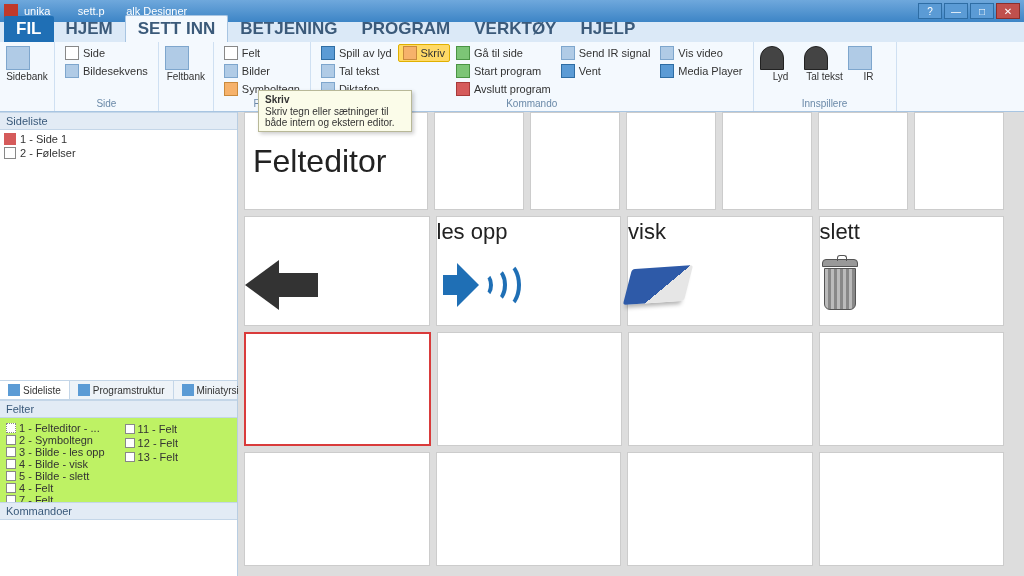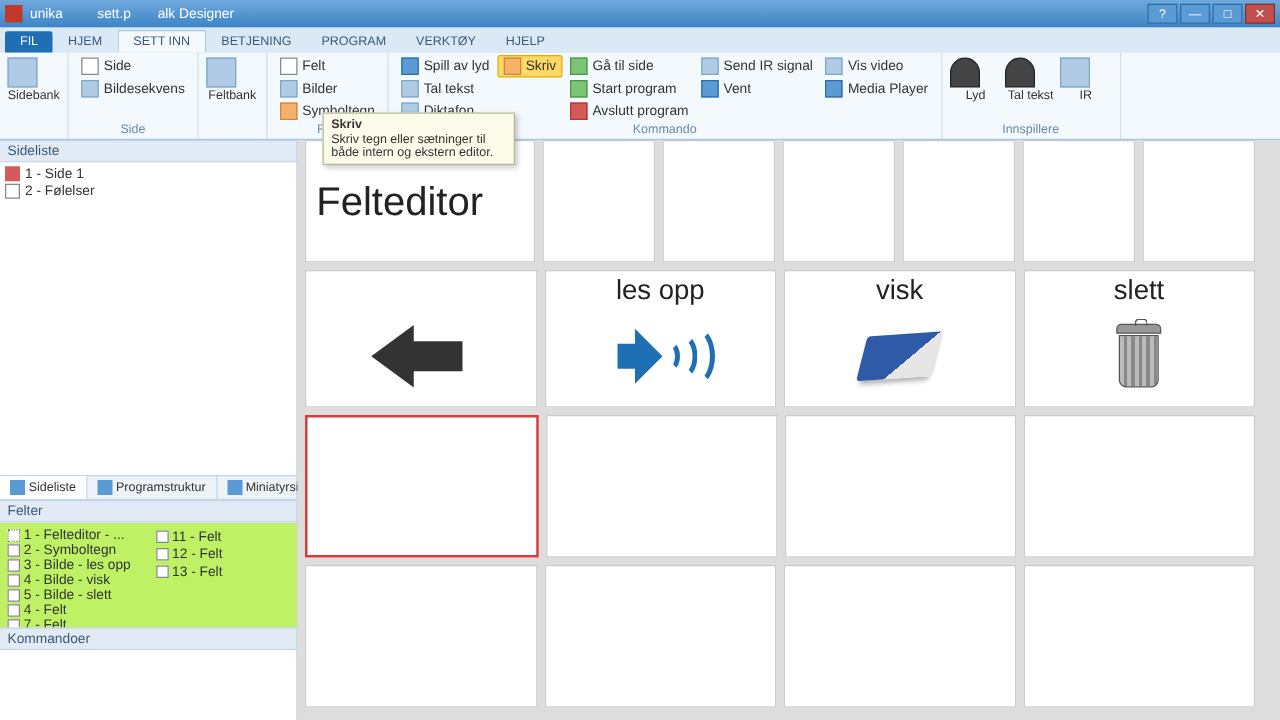--- a/index.html
+++ b/index.html
@@ -8,21 +8,21 @@
   
   .titlebar { height: 22px; background: linear-gradient(#6fa8dc,#3d85c6); display: flex; align-items: center; padding: 0 4px; color: #fff; }
   .titlebar .tb-icon { width: 14px; height: 14px; background: #c0392b; margin-right: 6px; }
   .titlebar .tb-title { flex: 1; font-size: 11px; }
   .titlebar .win-btns { display: flex; gap: 2px; }
   .titlebar .win-btn { width: 24px; height: 16px; background: #5b9bd5; border: 1px solid #2e6da4; display: flex; align-items: center; justify-content: center; font-size: 10px; color: #fff; cursor: pointer; }
   .titlebar .win-close { background: #c0504d; border-color: #8b2e2b; }
 
   
   .ribbon-tabs { height: 20px; background: #dbe9f7; display: flex; align-items: flex-end; padding-left: 4px; }
-  .ribbon-tab { padding: 3px 12px 3px; font-size: 10px; color: #3b5a7a; cursor: pointer; }
+  .ribbon-tab { padding: 3px 12px 3px; font-size: 17px; color: #3b5a7a; cursor: pointer; font-weight: bold; }
   .ribbon-tab.file { background: #1f6fb5; color: #fff; border-radius: 2px 2px 0 0; }
   .ribbon-tab.active { background: #f4f9fe; border: 1px solid #a8c5e2; border-bottom: none; border-radius: 2px 2px 0 0; }
 
   
   .ribbon { height: 70px; background: #f4f9fe; border-bottom: 1px solid #a8c5e2; display: flex; }
   .ribbon-group { border-right: 1px solid #cfe0f2; padding: 2px 6px 0; display: flex; flex-direction: column; }
   .ribbon-group .grp-items { flex: 1; display: flex; gap: 2px; }
   .ribbon-group .grp-label { text-align: center; font-size: 10px; color: #6a89a8; height: 14px; line-height: 14px; }
   .big-btn { width: 42px; display: flex; flex-direction: column; justify-content: flex-start; padding-top: 2px; gap: 1px; cursor: pointer; }
   .big-btn .big-ico { width: 24px; height: 24px; }
@@ -71,21 +71,21 @@
   .canvas-wrap { flex: 1; background: #ddd; padding: 0 6px 6px 6px; overflow: hidden; }
   .canvas-scroll { width: 100%; height: 100%; overflow: auto; }
   .canvas { width: 760px; }
   .grid-row { display: flex; gap: 6px; margin-bottom: 6px; }
   .cell { background: #fff; border: 1px solid #ccc; }
   .row1 .cell { height: 98px; }
   .row1 .cell.wide { flex: 0 0 184px; display: flex; align-items: center; justify-content: flex-start; padding-left: 8px; }
   .row1 .cell.narrow { flex: 1; }
   .wide .big-text { font-size: 32px; font-family: Arial, sans-serif; color: #222; }
 
-  .row2 .cell { flex: 1; height: 110px; display: flex; flex-direction: column; align-items: center; justify-content: flex-start; padding-top: 2px; }
+  .row2 .cell { flex: 1; height: 110px; display: flex; flex-direction: column; align-items: flex-start; justify-content: flex-start; padding-top: 2px; }
   .row2 .cell .cap { font-size: 22px; font-family: Arial; color: #222; height: 26px; }
   .row2 .cell .pic { flex: 1; display: flex; align-items: center; justify-content: center; }
 
   .row3 .cell, .row4 .cell { flex: 1; height: 114px; }
   .row3 .cell.selected { border: 2px solid #d93b3b; }
 
   
   .arrow-left { width: 80px; height: 50px; position: relative; }
   .arrow-left::before { content: ""; position: absolute; left: 0; top: 0; border-top: 25px solid transparent; border-bottom: 25px solid transparent; border-right: 34px solid #333; }
   .arrow-left::after { content: ""; position: absolute; left: 33px; top: 13px; width: 40px; height: 24px; background: #333; }

